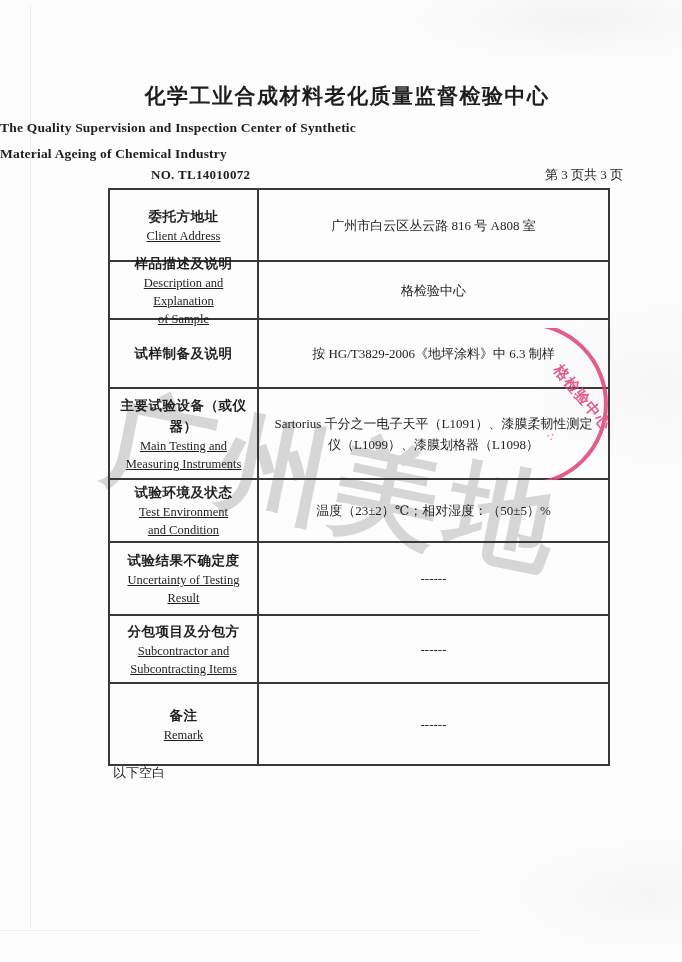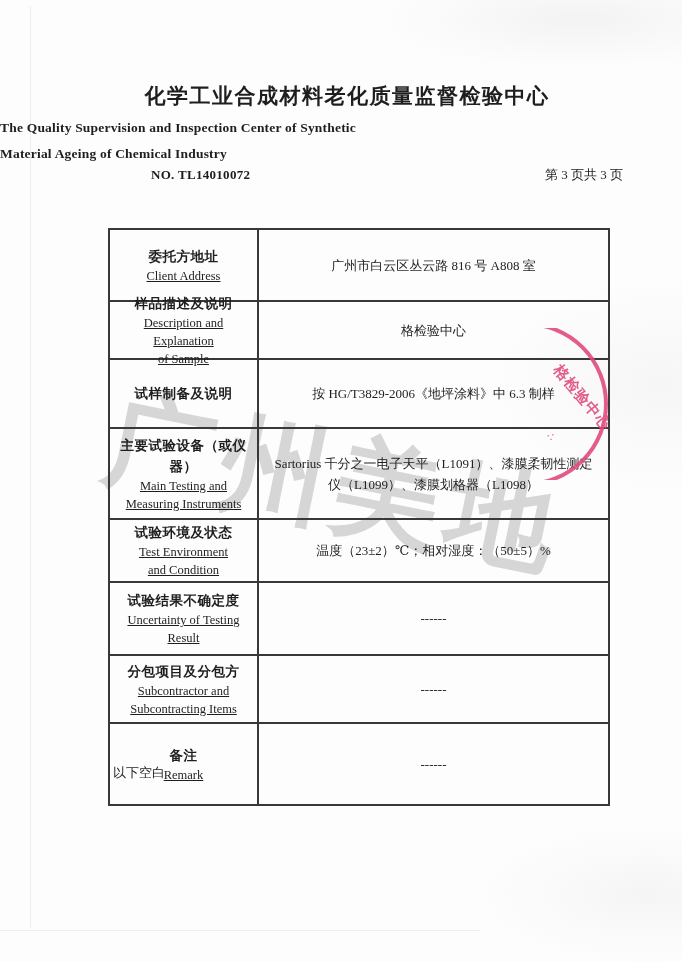--- a/index.html
+++ b/index.html
@@ -31,21 +31,20 @@
   .meta-row{
     position:absolute;top:166px;left:113px;width:472px;
     display:flex;justify-content:space-between;align-items:baseline;font-size:13px;margin-left:38px;
   }
   .report-no{font-weight:bold;letter-spacing:.3px;}
 
   .doc-table{
     position:absolute;left:108px;top:188px;width:502px;
     border:2px solid #383838;box-sizing:border-box;z-index:2;
     background:transparent;
-    margin-top:40px;
   }
   .t-row{display:flex;box-sizing:border-box;border-top:2px solid #383838;}
   .t-row:first-child{border-top:none;}
   .cell-label{
     width:149px;flex:0 0 149px;box-sizing:border-box;border-right:2px solid #383838;
     display:flex;flex-direction:column;align-items:center;justify-content:center;
     text-align:center;padding:2px 5px;
   }
   .cell-value{
     flex:1;display:flex;align-items:center;justify-content:center;

